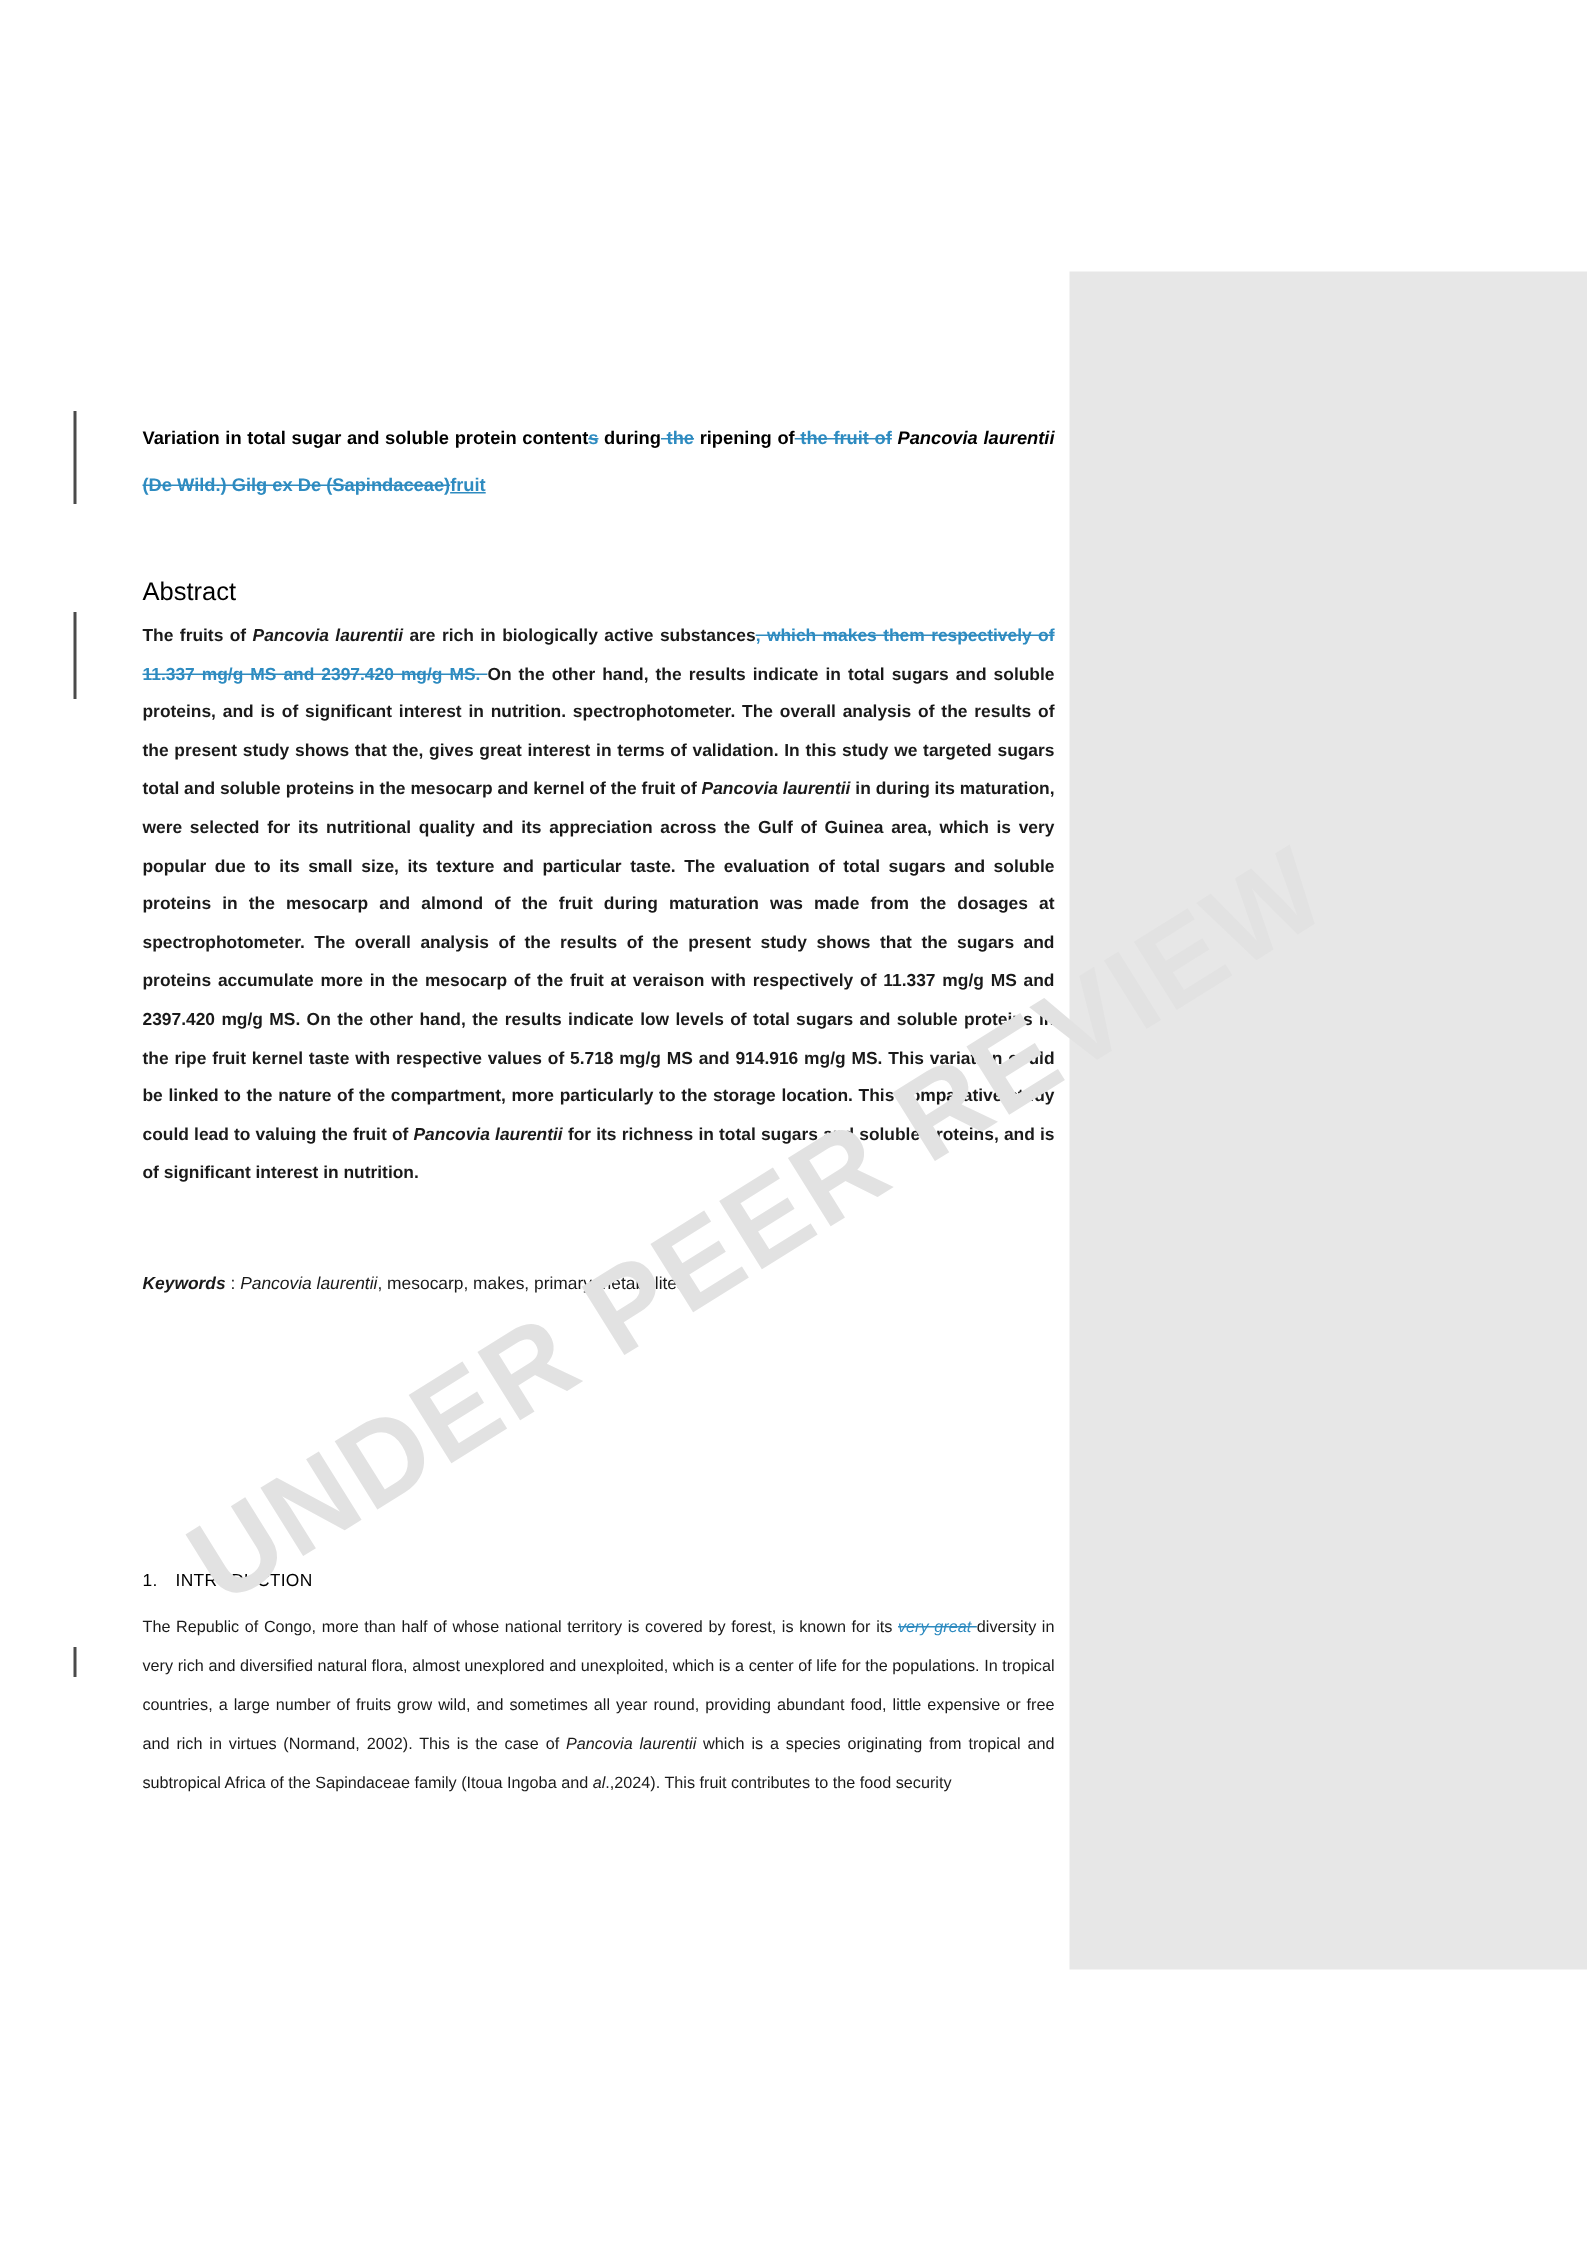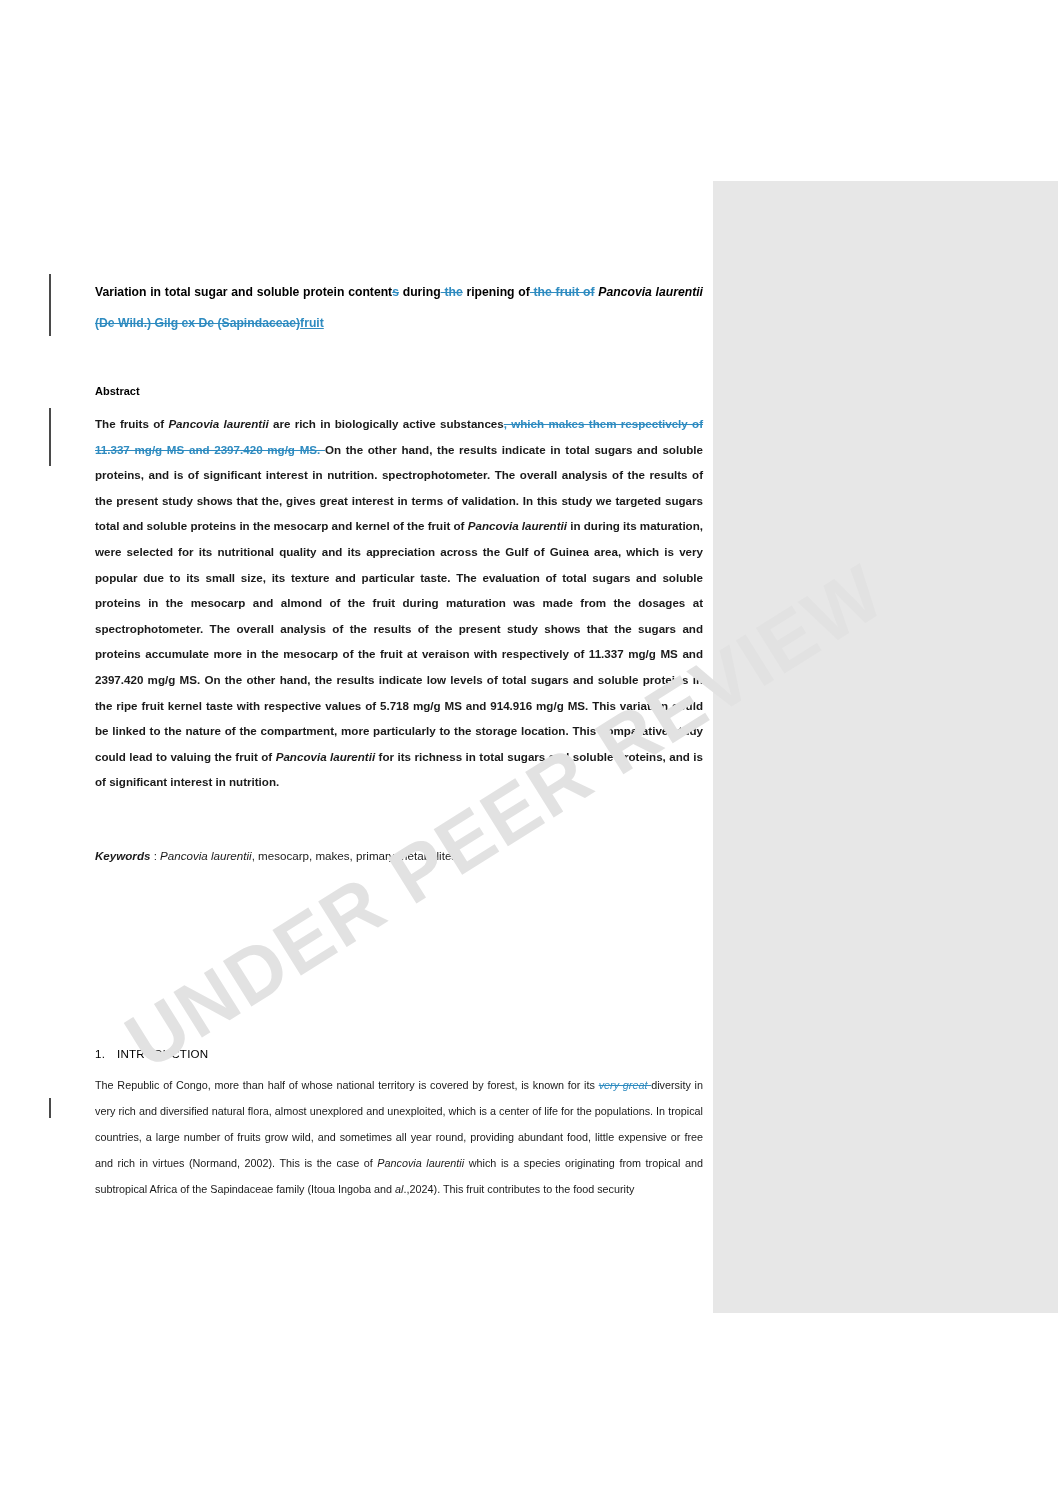--- a/index.html
+++ b/index.html
@@ -60,22 +60,22 @@
   .title .del {
     color: #2e8bc0;
     text-decoration: line-through;
   }
   .title .ital { font-style: italic; }
 
   .abstract-head {
     position: absolute;
     left: 95px;
     top: 385px;
-    font-size: 11px;
-    font-weight: bold;
+    font-size: 17px;
+    font-weight: normal;
   }
   .abstract-body {
     position: absolute;
     left: 95px;
     top: 411px;
     width: 608px;
     font-size: 11.6px;
     line-height: 25.6px;
     text-align: justify;
     color: #1a1a1a;

